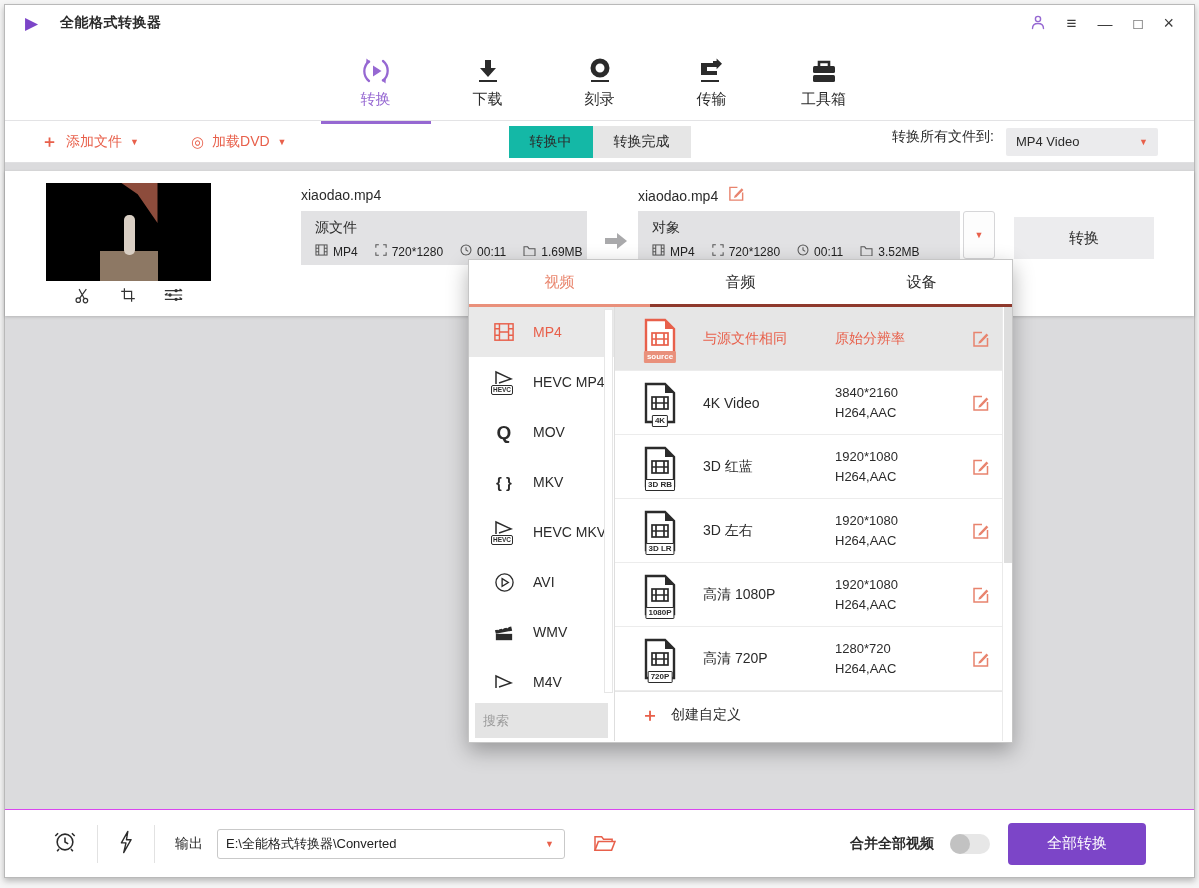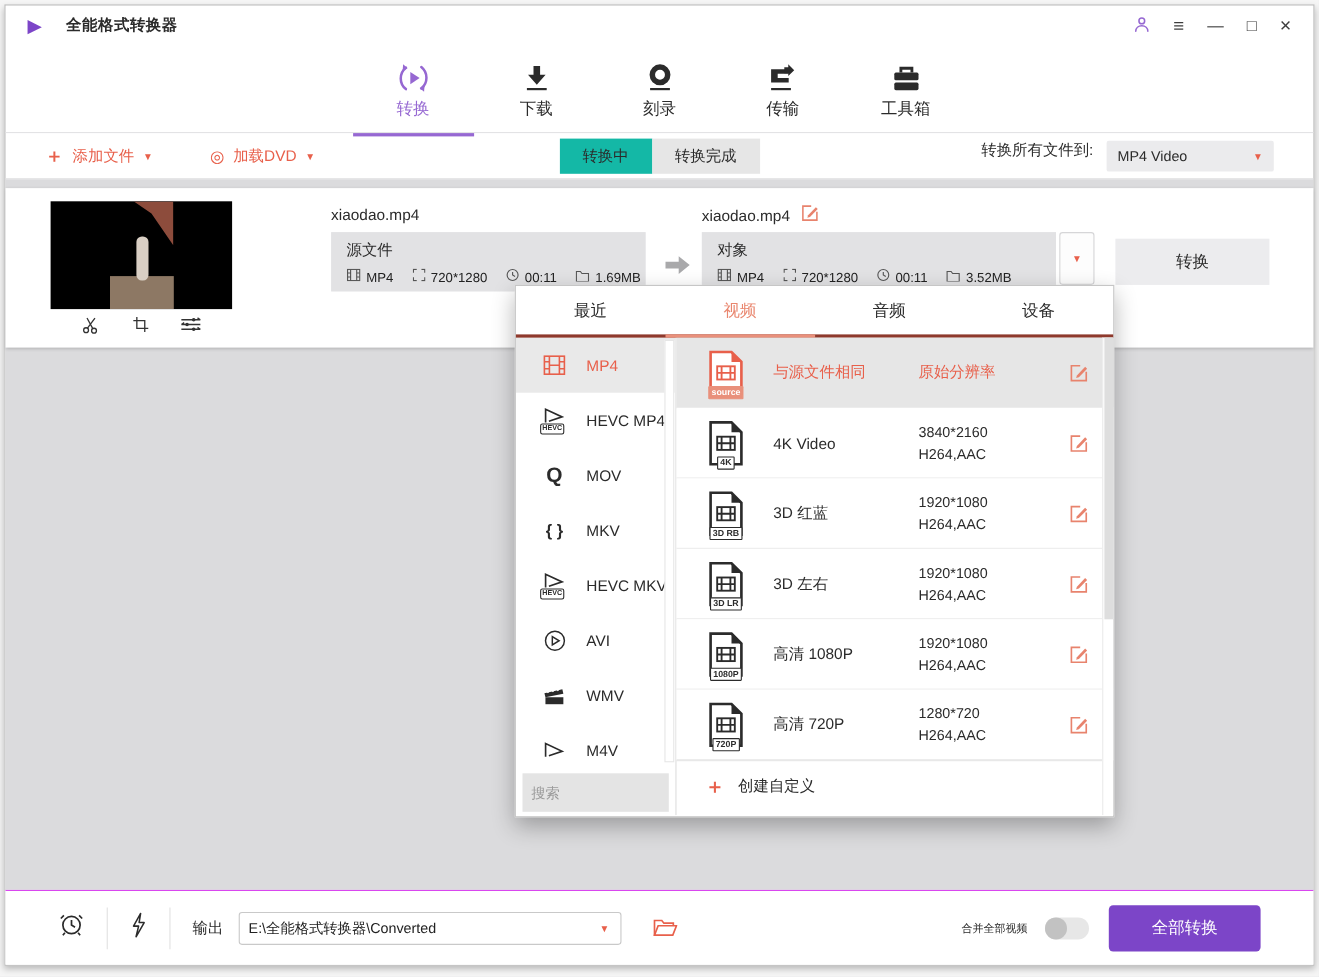--- a/index.html
+++ b/index.html
@@ -127,21 +127,21 @@
   .bottombar { position:absolute; left:0; right:0; bottom:0; height:68px; background:#fff;
       border-top:1px solid #d946ef; display:flex; align-items:center; padding:0 48px; }
   .bb-divider { width:1px; height:38px; background:#e2e2e2; margin:0 20px; }
   .out-label { font-size:14px; margin-right:14px; }
   .path-wrap { position:relative; width:348px; height:30px; border:1px solid #c9c9c9; border-radius:3px; background:#fff; }
   .path-wrap input { width:100%; height:100%; border:none; outline:none; background:transparent; padding:0 26px 0 8px;
       font-size:13px; font-family:inherit; color:#222; }
   .path-wrap .caret { position:absolute; right:10px; top:50%; transform:translateY(-50%); }
   .bb-folder { margin-left:28px; display:flex; }
   .bb-right { margin-left:auto; display:flex; align-items:center; }
-  .merge-label { font-size:10px; }
+  .merge-label { font-size:14px;font-weight:bold; }
   .toggle { width:40px; height:20px; border-radius:10px; background:#e7e7e7; margin:0 18px 0 16px; position:relative; }
   .toggle .knob { position:absolute; left:0; top:0; width:20px; height:20px; border-radius:50%; background:#c2c2c2; }
   .convert-all-btn { width:138px; height:42px; background:#7C45C8; border-radius:4px; color:#fff; font-size:15px;
       display:flex; align-items:center; justify-content:center; cursor:default; }
 </style>
 </head>
 <body>
 
 <div class="window">
 
@@ -368,21 +368,20 @@
 
       <div class="preset-drop-btn">
         <span class="caret">▼</span>
       </div>
       <div class="convert-btn">转换</div>
     </div>
   </div>
 
   <div class="popup">
     <div class="popup-tabs">
-      <div class="popup-tab">最近</div>
       <div class="popup-tab active">视频</div>
       <div class="popup-tab">音频</div>
       <div class="popup-tab">设备</div>
     </div>
     <div class="popup-body">
 
       <div class="fmt-col">
         <div class="fmt-list">
           <div class="fmt-item sel">
             <span class="fic">

